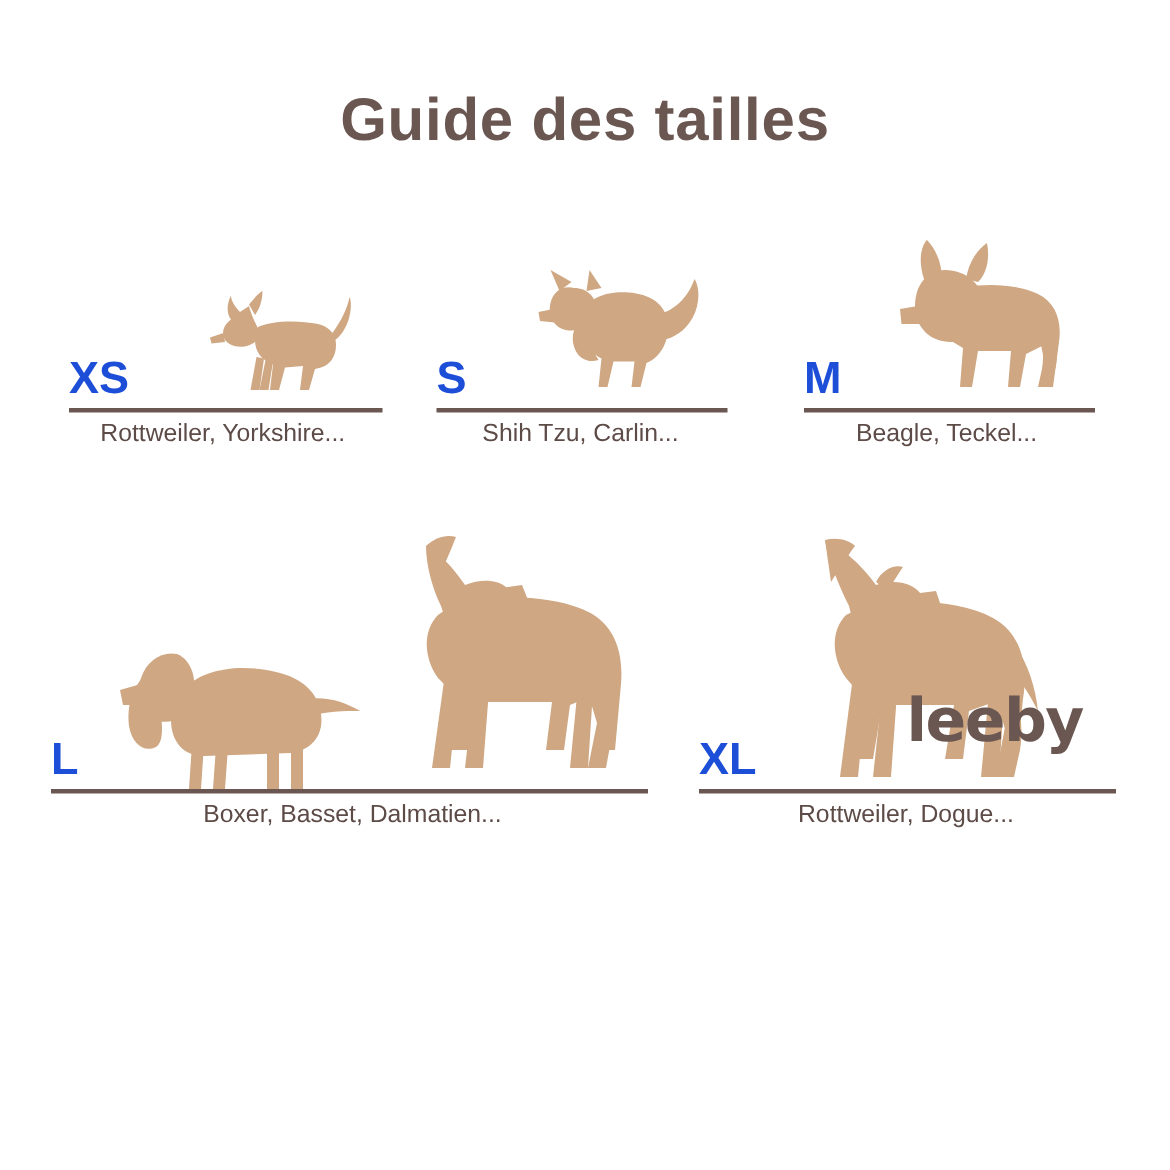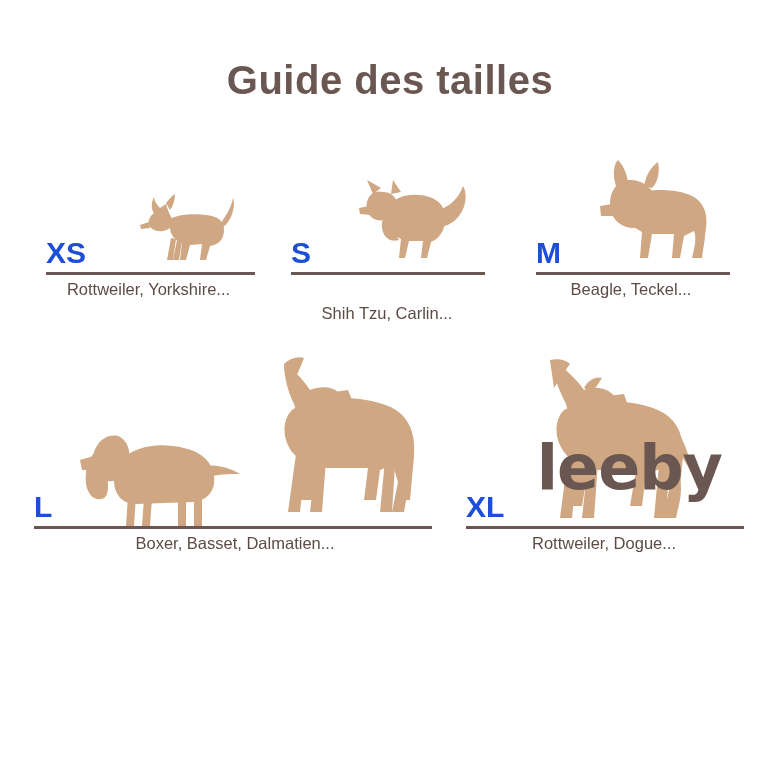--- a/index.html
+++ b/index.html
@@ -61,21 +61,21 @@
   .dog svg {
     display: block;
     overflow: visible;
   }
 
   
   .brand {
     position: absolute;
     right: 74px;
     bottom: 88px;
-    font-size: 62px;
+    font-size: 40px;
     font-weight: bold;
     letter-spacing: -1px;
     color: #6b5752;
     font-family: "DejaVu Sans", sans-serif;
   }
 </style>
 </head>
 <body>
 
 <div class="page">
@@ -122,21 +122,21 @@
 
           <path d="M20 22 L14 8 L28 16 Z"></path>
           <path d="M38 22 L40 8 L48 20 Z"></path>
 
           <path d="M16 34 L6 36 L7 42 L17 43 Z"></path>
         </g>
       </svg>
     </div>
     <div class="size-letter" style="left:6px; top:66px;">S</div>
     <div class="rule" style="left:6px; top:100px; width:194px;"></div>
-    <div class="breeds" style="left:-8px; top:108px; width:220px;margin-top:24px;">Shih Tzu, Carlin...</div>
+    <div class="breeds" style="left:-8px; top:108px; width:220px;">Shih Tzu, Carlin...</div>
   </div>
 
   <div class="size-entry" style="left:530px; top:160px; width:208px; height:152px;">
     <div class="dog" style="left:58px; top:0px;">
       <svg width="140" height="112" viewBox="0 0 140 112" aria-hidden="true">
         <g fill="#cfa782">
 
           <path d="M44 36 C56 28 88 28 104 36 C116 42 120 54 118 68 L114 98 L106 98 L108 70 L96 76 L92 98 L84 98 L86 74 L64 74 L60 98 L52 98 L54 72 L44 66 C38 56 38 42 44 36 Z"></path>
 
           <path d="M104 60 C114 62 118 72 116 84 L112 98 L104 98 L108 80 Z"></path>

